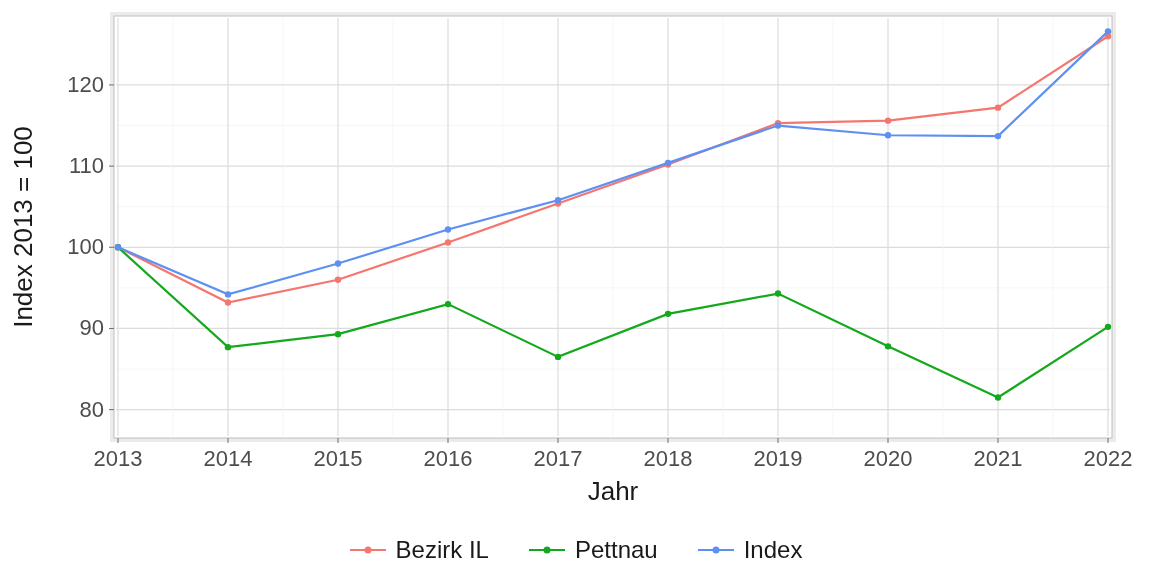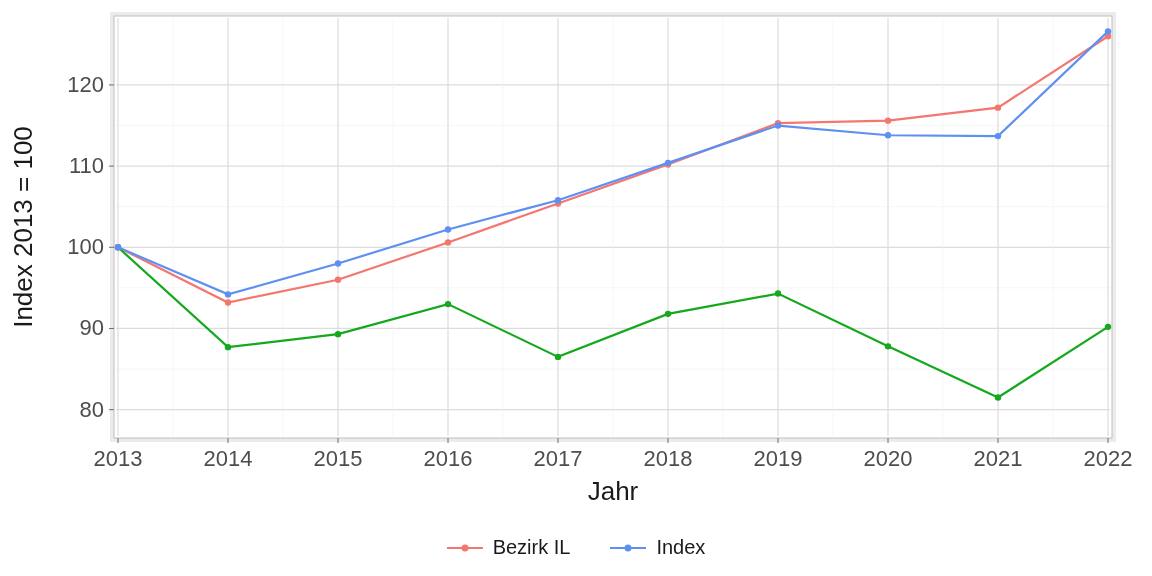--- a/index.html
+++ b/index.html
@@ -21,21 +21,21 @@
   }
   .grid line.minor { stroke: #f2f2f2; stroke-width: 0.7; }
   .grid line.major { stroke: #dcdcdc; stroke-width: 1.2; }
   .axis text { fill: #4d4d4d; font-size: 22px; }
   .axis-title { fill: #1a1a1a; font-size: 26px; }
   .legend {
     position: absolute;
     display: flex;
     gap: 40px;
     align-items: flex-end;
-    font-size: 20px;
+    font-size: 24px;
     color: #1a1a1a;
   }
   .legend .swatch {
     display: inline-flex;
     align-items: center;
     gap: 10px;
   }
   .legend .key {
     width: 36px;
     height: 18px;
@@ -171,20 +171,27 @@
   <div id="legend" class="legend" style="left:0; right:0; top:536px; justify-content:center; width:1152px;">
       <span class="swatch">
         <span class="key">
           <span class="line" style="background: rgb(245, 118, 110);"></span>
           <span class="dot" style="background: rgb(245, 118, 110);"></span>
         </span>
         <span>Bezirk IL</span>
       </span>
       <span class="swatch">
         <span class="key">
+          <span class="line" style="background: rgb(20, 168, 28);"></span>
+          <span class="dot" style="background: rgb(20, 168, 28);"></span>
+        </span>
+        <span>Pettnau</span>
+      </span>
+      <span class="swatch">
+        <span class="key">
           <span class="line" style="background: rgb(94, 144, 242);"></span>
           <span class="dot" style="background: rgb(94, 144, 242);"></span>
         </span>
         <span>Index</span>
       </span>
     </div>
 
 </div>
 
 </body></html>

